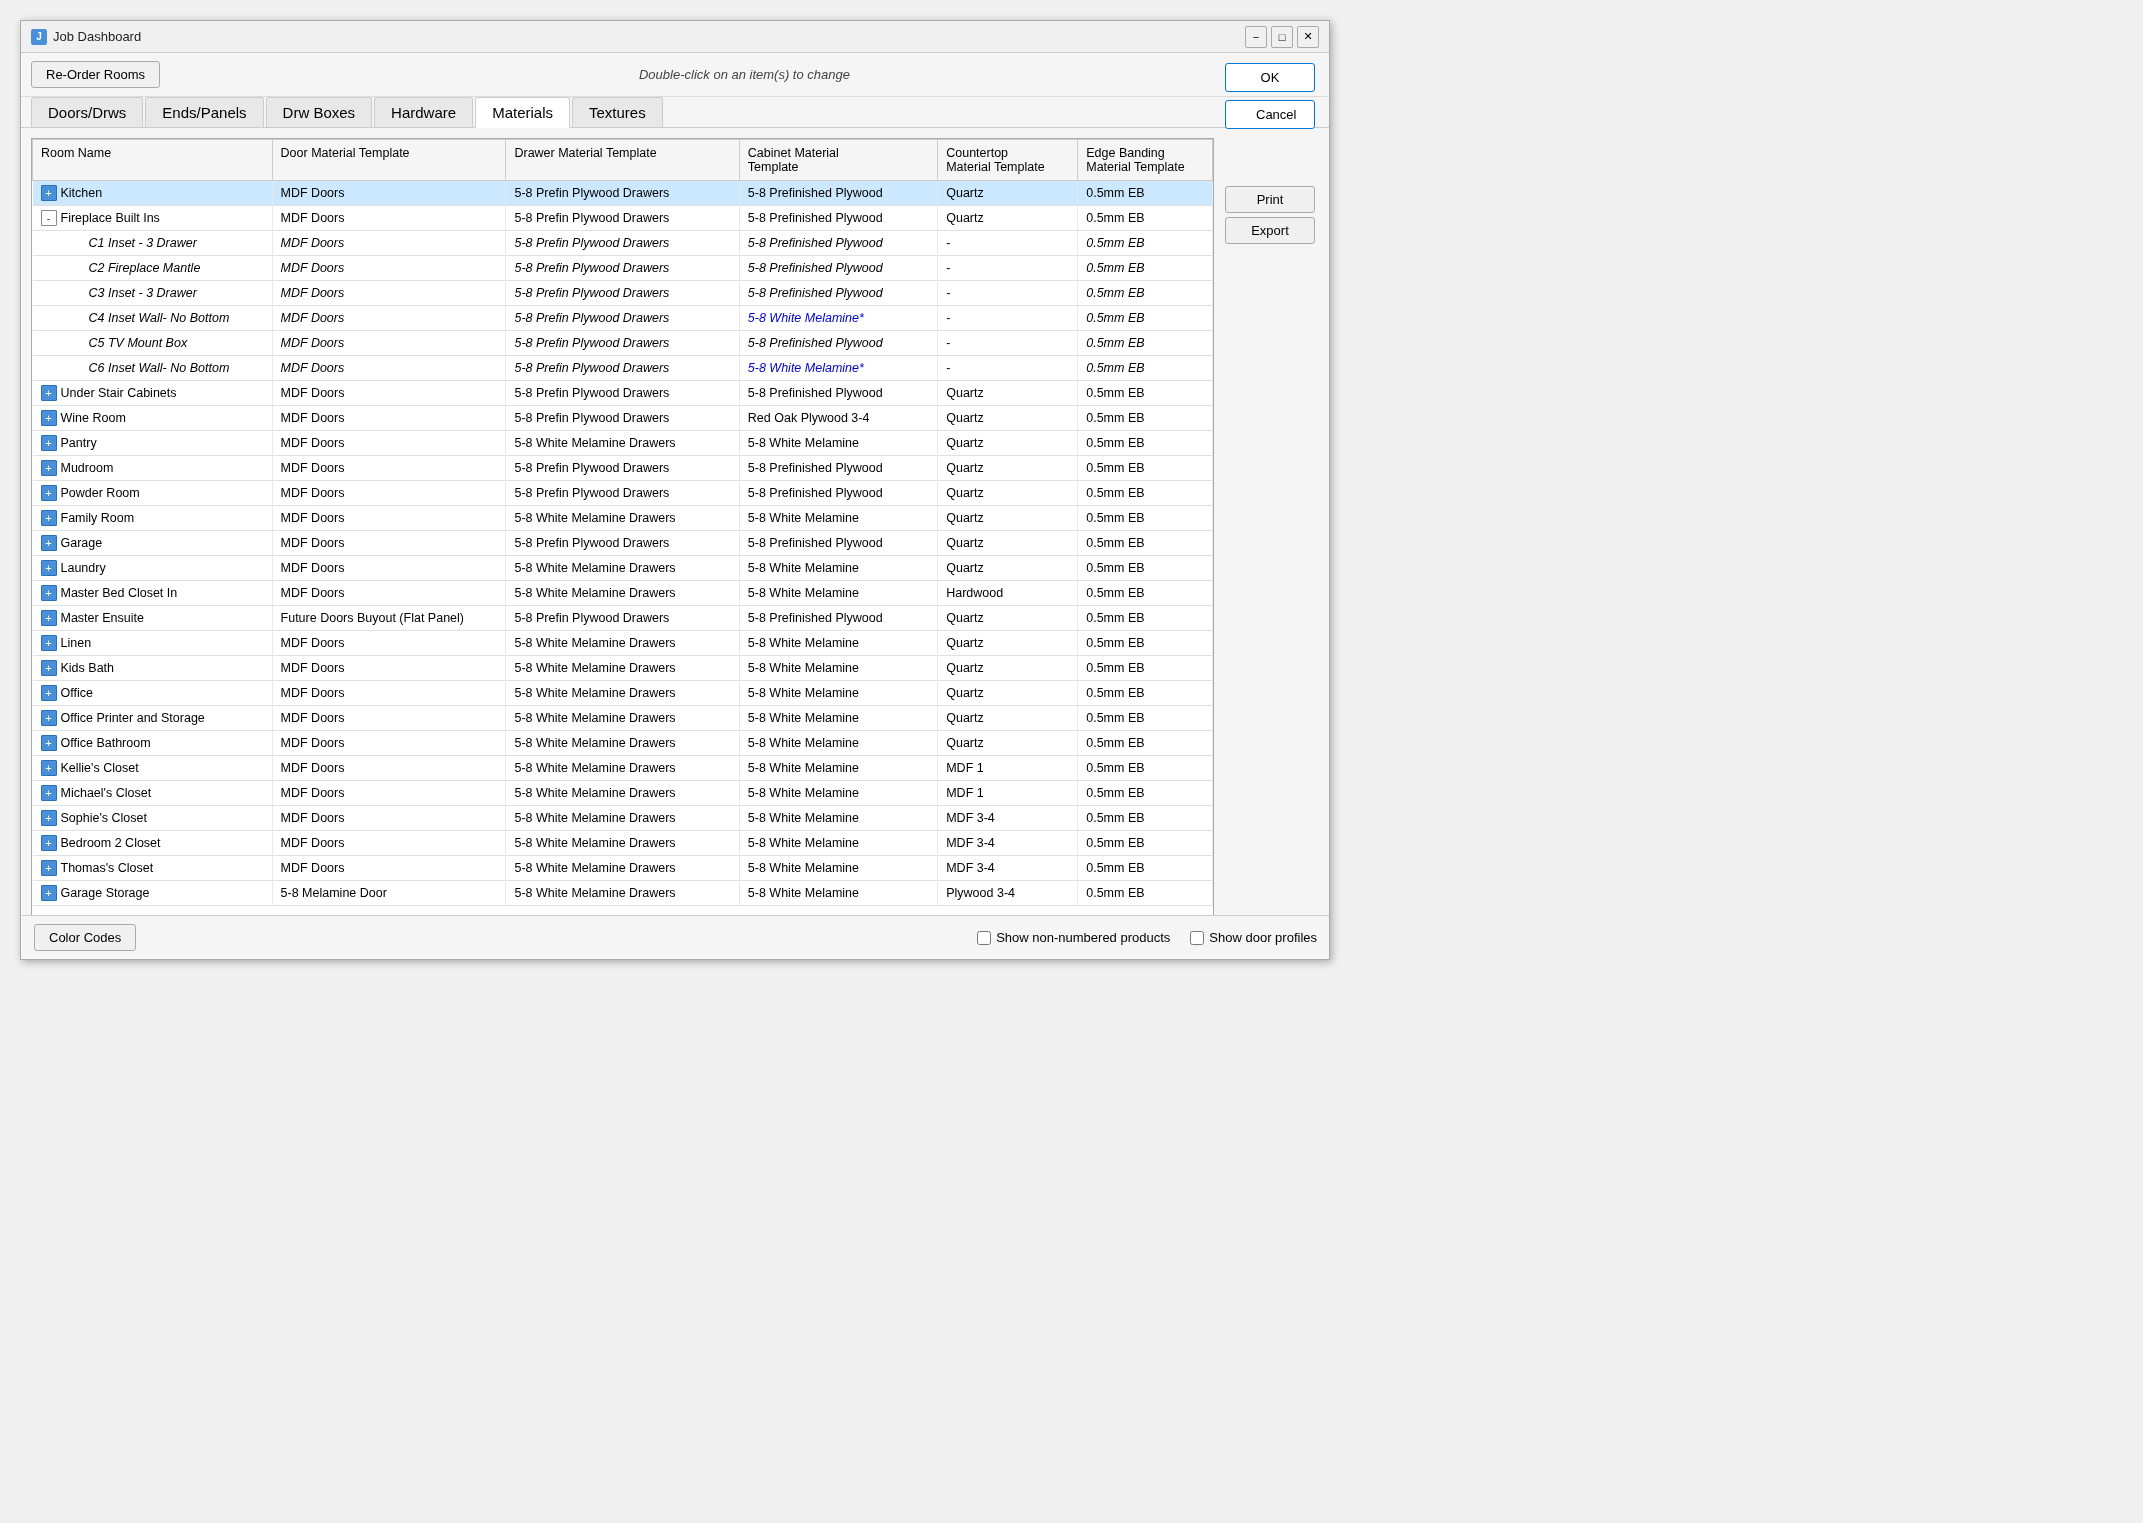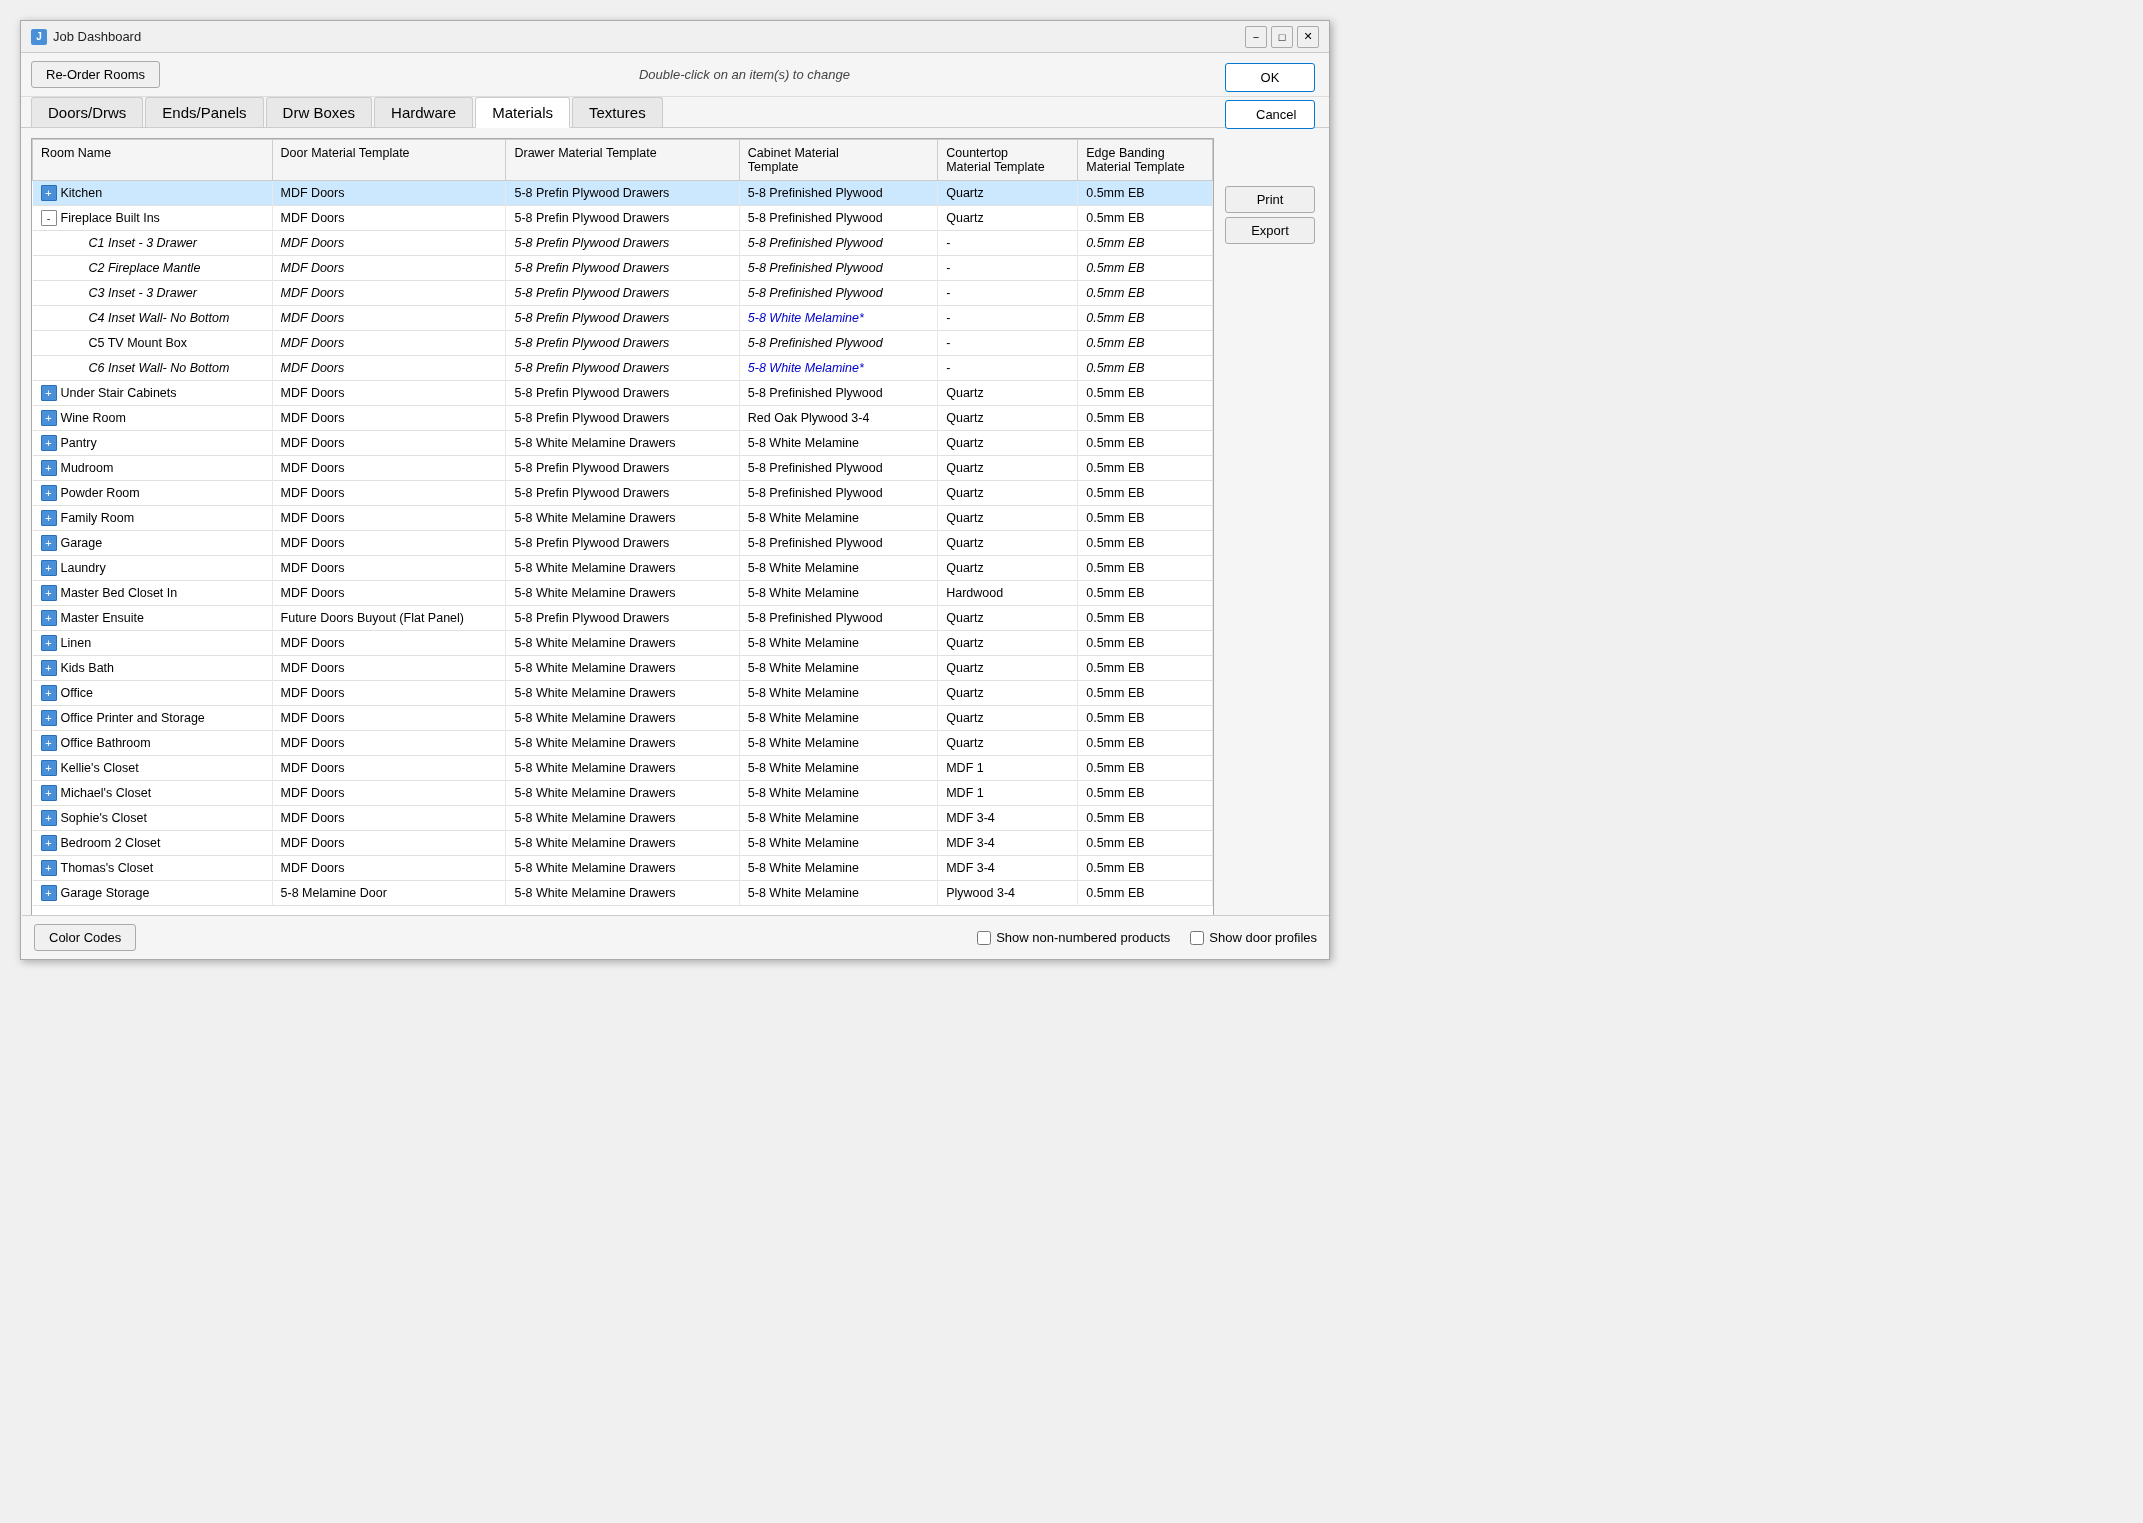--- a/index.html
+++ b/index.html
@@ -360,21 +360,21 @@
               <td style="font-style: italic;">5-8 Prefin Plywood Drawers</td>
               <td style="font-style: italic; color: rgb(0, 0, 204);">5-8 White Melamine*</td>
               <td>-</td>
               <td style="font-style: italic;">0.5mm EB</td>
             </tr>
             <tr>
               <td>
                 <div class="room-cell">
                   <span class="indent"></span>
                   <span class="expand-btn empty"></span>
-                  <span style=" text-align: right;">C5 TV Mount Box</span>
+                  <span style="font-style: italic; text-align: right;">C5 TV Mount Box</span>
                 </div>
               </td>
               <td style="font-style: italic;">MDF Doors</td>
               <td style="font-style: italic;">5-8 Prefin Plywood Drawers</td>
               <td style="font-style: italic;">5-8 Prefinished Plywood</td>
               <td>-</td>
               <td style="font-style: italic;">0.5mm EB</td>
             </tr>
             <tr>
               <td>

